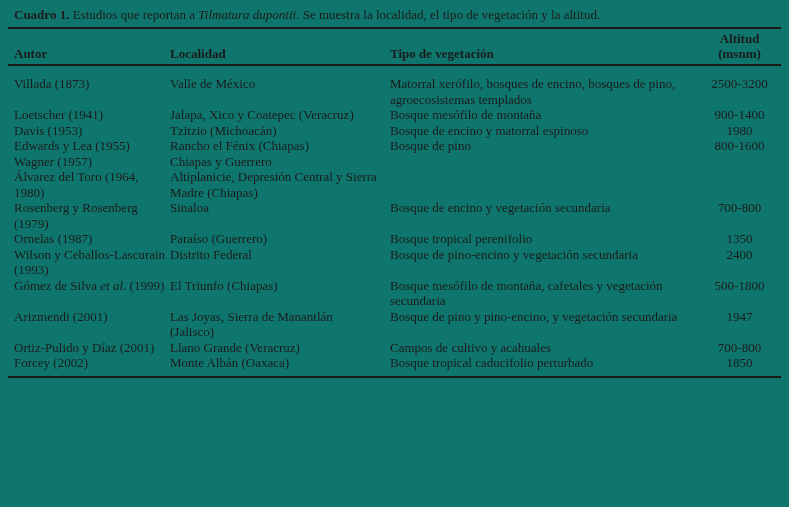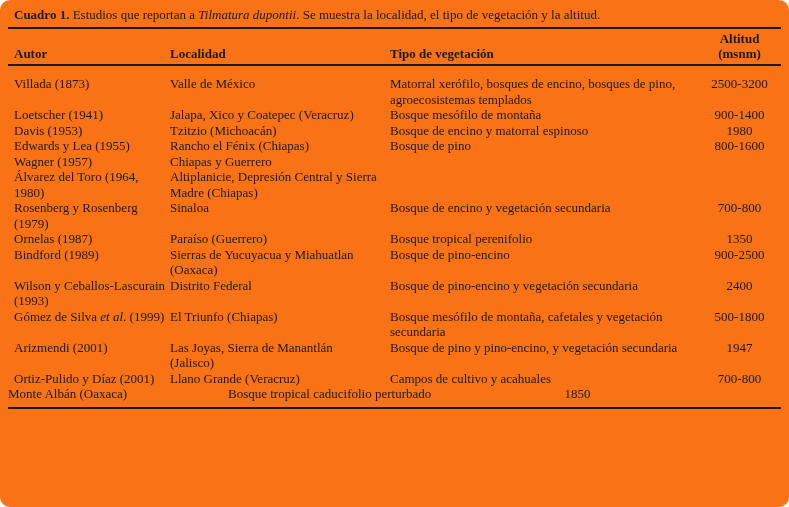--- a/index.html
+++ b/index.html
@@ -1,26 +1,25 @@
 <!DOCTYPE html>
 <html><head>
 <meta charset="utf-8">
 <style>
   * { box-sizing: border-box; margin: 0; padding: 0; }
   html, body { background: #ffffff; }
   .page {
     width: 789px;
     height: 507px;
-    background: #f97316;
+    background: #0f766e;
     font-family: "Liberation Serif", "DejaVu Serif", serif;
     font-size: 13px;
     color: #1b1b1b;
     padding: 0 8px;
     overflow: hidden;
-    border-radius: 10px;
   }
   .caption {
     padding: 7px 0 4px 6px;
     line-height: 16px;
     border-bottom: 2px solid #1a1a1a;
   }
   .bold { font-weight: 700; }
   .em { font-style: italic; }
 
   .header-row {
@@ -120,26 +119,20 @@
     <div class="col-alt">700-800</div>
   </div>
 
   <div class="table-row">
     <div class="col-autor"><span>Ornelas (1987)</span><span class="em"></span><span></span></div>
     <div class="col-localidad">Paraíso (Guerrero)</div>
     <div class="col-veg">Bosque tropical perenifolio</div>
     <div class="col-alt">1350</div>
   </div>
 
-  <div class="table-row">
-    <div class="col-autor"><span>Bindford (1989)</span><span class="em"></span><span></span></div>
-    <div class="col-localidad">Sierras de Yucuyacua y Miahuatlan (Oaxaca)</div>
-    <div class="col-veg">Bosque de pino-encino</div>
-    <div class="col-alt">900-2500</div>
-  </div>
 
   <div class="table-row">
     <div class="col-autor"><span>Wilson y Ceballos-Lascurain (1993)</span><span class="em"></span><span></span></div>
     <div class="col-localidad">Distrito Federal</div>
     <div class="col-veg">Bosque de pino-encino y vegetación secundaria</div>
     <div class="col-alt">2400</div>
   </div>
 
   <div class="table-row">
     <div class="col-autor"><span>Gómez de Silva </span><span class="em">et al</span><span>. (1999)</span></div>
@@ -156,20 +149,21 @@
   </div>
 
   <div class="table-row">
     <div class="col-autor"><span>Ortiz-Pulido y Díaz (2001)</span><span class="em"></span><span></span></div>
     <div class="col-localidad">Llano Grande (Veracruz)</div>
     <div class="col-veg">Campos de cultivo y acahuales</div>
     <div class="col-alt">700-800</div>
   </div>
 
   <div class="table-row">
+    <div class="col-autor"><span>Forcey (2002)</span><span class="em"></span><span></span></div>
     <div class="col-localidad">Monte Albán (Oaxaca)</div>
     <div class="col-veg">Bosque tropical caducifolio perturbado</div>
     <div class="col-alt">1850</div>
   </div>
 
 </div>
 
   <div class="bottom-rule"></div>
 
 </div>

